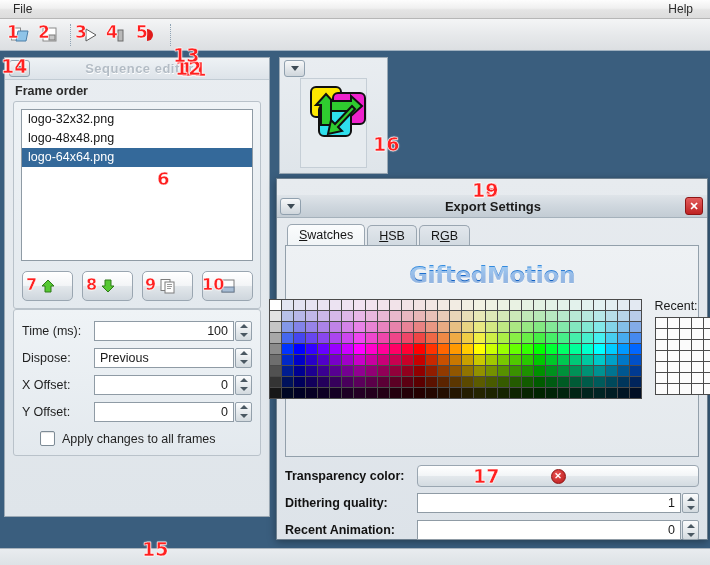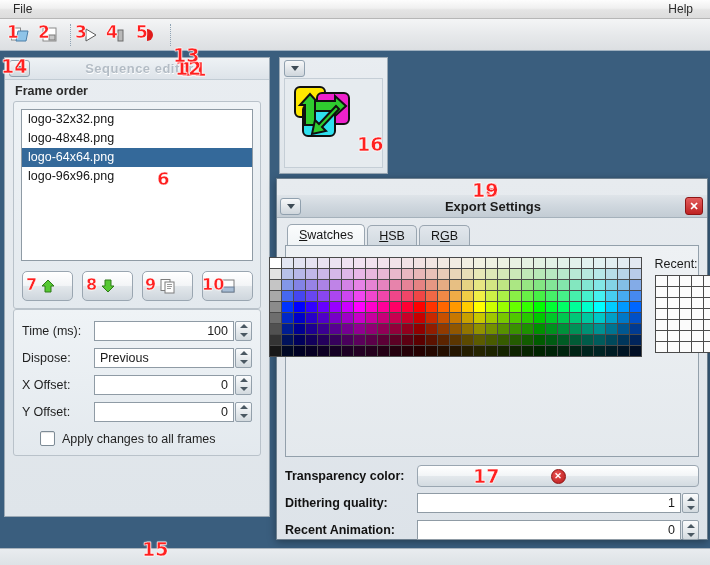--- a/index.html
+++ b/index.html
@@ -120,21 +120,21 @@
   .chkbox{width:13px;height:13px;border:1px solid #7d8b96;background:#fff;border-radius:2px;
           box-shadow:0 1px 1px rgba(0,0,0,0.12) inset;}
   .chklabel{margin-left:7px;font-size:12.5px;color:#1f1f1f;}
   
   #preview{
     position:absolute;left:279px;top:57px;width:109px;height:117px;
     background:linear-gradient(to bottom,#e9edf1,#dfe5ea);
     border:1px solid #9ba9b5;box-sizing:border-box;
   }
   #preview .ptitle{height:20px;display:flex;align-items:center;}
-  #preview .pbody{margin:0 4px;height:88px;border:1px solid #c5ced6;background:#e6ebef;position:relative;}
+  #preview .pbody{margin:0 20px;height:88px;border:1px solid #c5ced6;background:#e6ebef;position:relative;}
   
   #dialog{
     position:absolute;left:276px;top:178px;width:432px;height:362px;
     background:linear-gradient(to bottom,#e7ebef,#dde3e9);
     border:1px solid #6d7f8e;box-sizing:border-box;
     box-shadow:0 2px 8px rgba(0,0,0,0.35);
   }
   #dlg-titlebar{
     height:22px;
     background:linear-gradient(to bottom,#dfe4e9 0%,#cfd7de 50%,#c3ccd4 100%);
@@ -260,21 +260,20 @@
     <div class="tri-btn"></div>
     <div class="panel-title-text">Sequence editor</div>
   </div>
 
   <div class="group-label">Frame order</div>
   <div class="group-box">
     <div id="framelist">
       <div class="frame-row">logo-32x32.png</div>
       <div class="frame-row">logo-48x48.png</div>
       <div class="frame-row sel">logo-64x64.png</div>
-      <div class="frame-row">logo-96x96.png</div>
       <span class="anno" style="font-size:18px;left:135px;top:60px;">6</span>
     </div>
     <div class="btnrow">
       <div class="sqbtn">
         <svg width="16" height="16" viewBox="0 0 16 16">
           <path d="M8 2 L14 8 L11 8 L11 14 L5 14 L5 8 L2 8 Z" fill="#56c832" stroke="#2f7a19"></path>
         </svg>
         <span class="anno" style="font-size:16px;left:3px;top:5px;">7</span>
       </div>
       <div class="sqbtn">
@@ -380,20 +379,21 @@
       </div>
     <div class="tab">
         <span><u>H</u>SB</span>
       </div>
     <div class="tab">
         <span>R<u>G</u>B</span>
       </div>
   </div>
 
   <div id="tabpane">
+    <div id="gm-logo">GiftedMotion</div>
     <div id="swatch-wrap">
       <div id="swatches">
           <div style="background: rgb(255, 255, 255);"></div>
           <div style="background: rgb(227, 230, 242);"></div>
           <div style="background: rgb(227, 227, 242);"></div>
           <div style="background: rgb(230, 227, 242);"></div>
           <div style="background: rgb(233, 227, 242);"></div>
           <div style="background: rgb(236, 227, 242);"></div>
           <div style="background: rgb(239, 227, 242);"></div>
           <div style="background: rgb(242, 227, 242);"></div>

